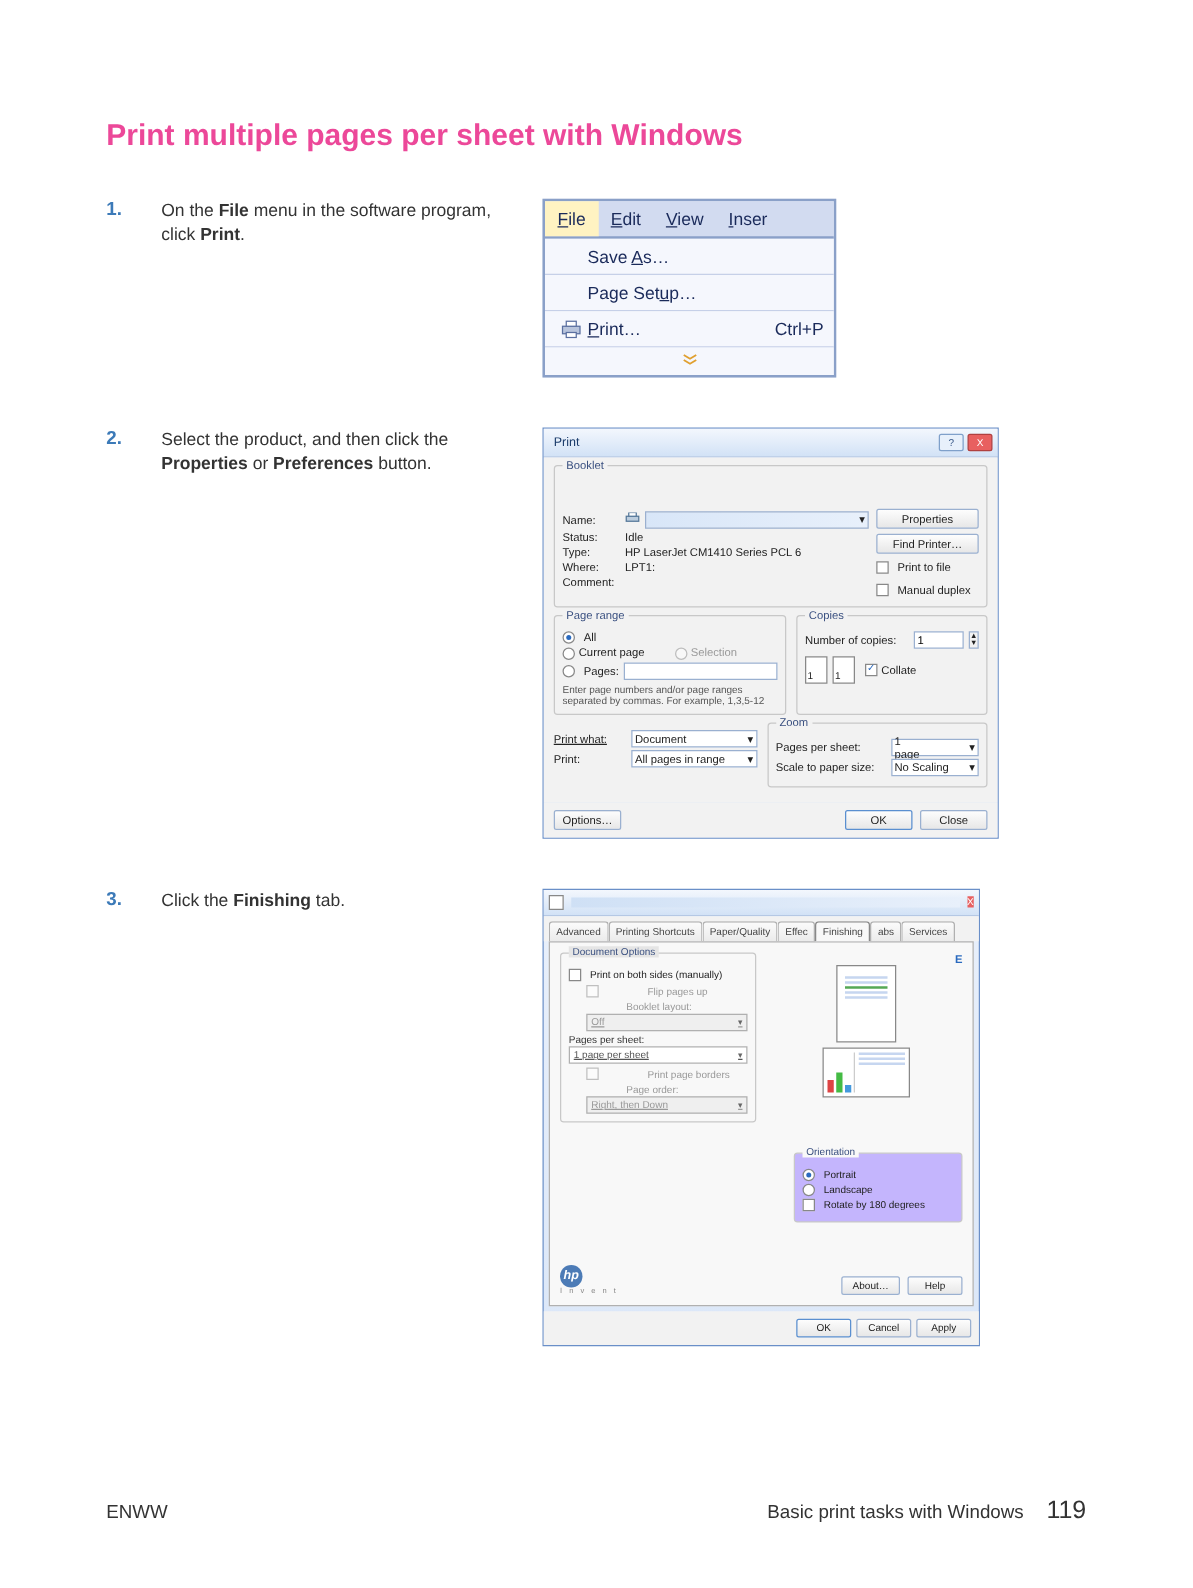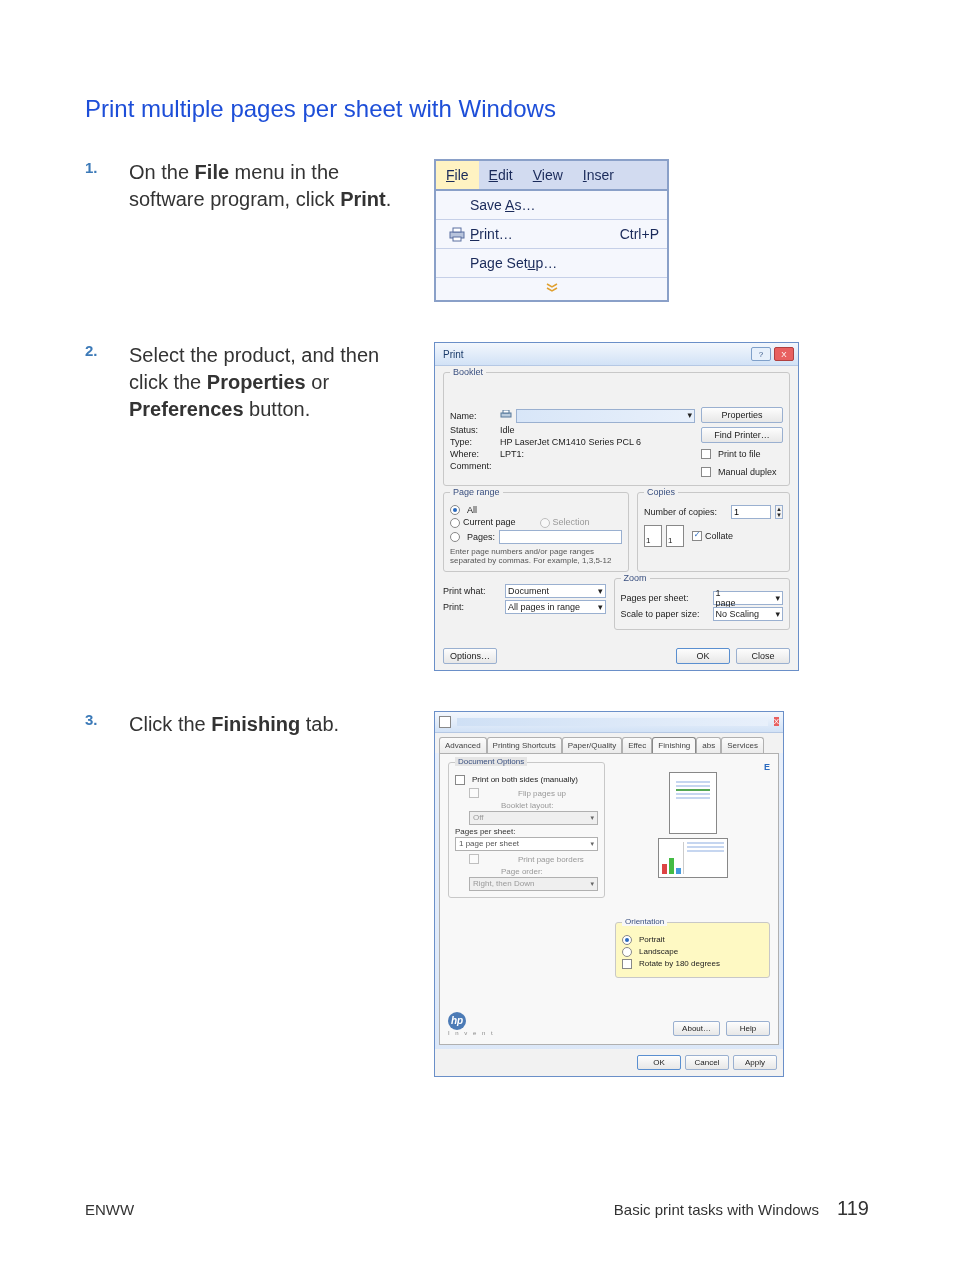--- a/index.html
+++ b/index.html
@@ -8,40 +8,40 @@
     width: 954px;
     height: 1270px;
     background: #fff;
     position: relative;
     color: #333;
   }
   .page {
     padding: 95px 85px 40px 85px;
   }
   h1 {
-    color: #1d4ed8;
+    color: #ec4899;
     font-size: 24px;
-    font-weight: normal;
+    font-weight: bold;
     margin-bottom: 36px;
   }
   .step {
     display: flex;
     margin-bottom: 40px;
     align-items: flex-start;
   }
   .step-num {
     color: #3c7ab8;
     font-weight: bold;
     width: 44px;
     flex: 0 0 44px;
     font-size: 15px;
   }
   .step-text {
     flex: 0 0 305px;
-    font-size: 20px;
+    font-size: 14px;
     line-height: 1.35;
     padding-right: 15px;
   }
   .step-text b { font-weight: bold; }
   .step-img {
     flex: 1 1 auto;
     display: flex;
     justify-content: flex-start;
   }
 
@@ -217,20 +217,21 @@
   .doc-thumb2 {
     width: 70px; height: 40px; border: 1px solid #888; background: #fff;
     margin: 0 auto 4px; display: flex; align-items: flex-end; padding: 3px; gap: 2px;
   }
   .doc-thumb2 .bar { width: 5px; }
   .drop {
     border: 1px solid #b0b0b0; background: #fff;
     display: flex; justify-content: space-between; align-items: center;
     padding: 1px 3px; height: 14px; font-size: 8px;
     color: #555;
+    text-decoration: underline;
   }
   .drop.dis { background: #efefef; color: #999; }
   .drop .car { font-size: 7px; color: #666; }
   .label8 { font-size: 8px; margin: 2px 0 1px; color: #333; }
   .label8.dis { color: #999; margin-left: 32px; }
   .fig3-footer { display: flex; justify-content: flex-end; gap: 4px; padding: 6px; background: #f2f2f2; }
   .btnw2 {
     border: 1px solid #9ab0d0;
     background: linear-gradient(#fdfdfd,#e7e7e7);
     padding: 2px 8px;
@@ -273,34 +274,34 @@
           <div class="mi sel"><u>F</u>ile</div>
           <div class="mi"><u>E</u>dit</div>
           <div class="mi"><u>V</u>iew</div>
           <div class="mi"><u>I</u>nser</div>
         </div>
         <div class="fig1-item">
           <span class="ic"></span>
           <span class="lbl">Save <u>A</u>s…</span>
         </div>
         <div class="fig1-item">
+          <span class="ic"></span>
+          <span class="lbl">Page Set<u>u</u>p…</span>
+        </div>
+        <div class="fig1-item">
           <span class="ic">
             <svg width="18" height="16">
                 <rect x="2" y="6" width="14" height="6" fill="#b8c4dc" stroke="#5a6fa0"></rect>
                 <rect x="5" y="2" width="8" height="4" fill="#fff" stroke="#5a6fa0"></rect>
                 <rect x="5" y="11" width="8" height="4" fill="#fff" stroke="#5a6fa0"></rect>
               </svg>
           </span>
           <span class="lbl"><u>P</u>rint…</span>
           <span class="sc">Ctrl+P</span>
         </div>
-        <div class="fig1-item">
-          <span class="ic"></span>
-          <span class="lbl">Page Set<u>u</u>p…</span>
-        </div>
         <div class="fig1-exp">
           <svg width="12" height="10">
               <path d="M1 1 L6 4 L11 1" stroke="#e0a030" stroke-width="1.5" fill="none"></path>
               <path d="M1 5 L6 8 L11 5" stroke="#e0a030" stroke-width="1.5" fill="none"></path>
             </svg>
         </div>
       </div>
     </div>
   </div>
 
@@ -403,21 +404,21 @@
                     <div class="pgs">1</div>
                 </div>
                 <span><span class="chk ck"></span><span>Collate</span></span>
               </div>
             </div>
           </div>
 
           <div class="cols2">
             <div class="col" style="padding:4px 0;">
               <div class="rowf">
-                <span style="width:58px;">Print what:</span>
+                <span style="width:58px;text-decoration:underline;">Print what:</span>
                 <div class="inpx" style="flex:1;display:flex;justify-content:space-between;align-items:center;">
                     <span>Document</span>
                     <span>▾</span>
                   </div>
               </div>
               <div class="rowf">
                 <span style="width:58px;">Print:</span>
                 <div class="inpx" style="flex:1;display:flex;justify-content:space-between;align-items:center;">
                     <span>All pages in range</span>
                     <span>▾</span>
@@ -529,21 +530,21 @@
                 <div class="bar" style="height:10px;background:#d44;"></div>
                 <div class="bar" style="height:16px;background:#4b4;"></div>
                 <div class="bar" style="height:6px;background:#49d;"></div>
                 <div style="flex:1;height:100%;border-left:1px solid #ccc;padding-left:3px;">
                   <div style="height:2px;background:#c6d6f0;margin-bottom:2px;"></div>
                   <div style="height:2px;background:#c6d6f0;margin-bottom:2px;"></div>
                   <div style="height:2px;background:#c6d6f0;margin-bottom:2px;"></div>
                 </div>
               </div>
               <div style="height:40px;"></div>
-              <div class="gb" style="background:#fef9c3;">
+              <div class="gb" style="background:#c4b5fd;margin-left:20px;">
                 <span class="legend" style="background:#f8f8f8;">Orientation</span>
                 <div class="rowf">
                     <span class="rad ck"></span>
                     <span>Portrait</span>
                   </div>
                 <div class="rowf">
                     <span class="rad"></span>
                     <span>Landscape</span>
                   </div>
                 <div class="rowf">

